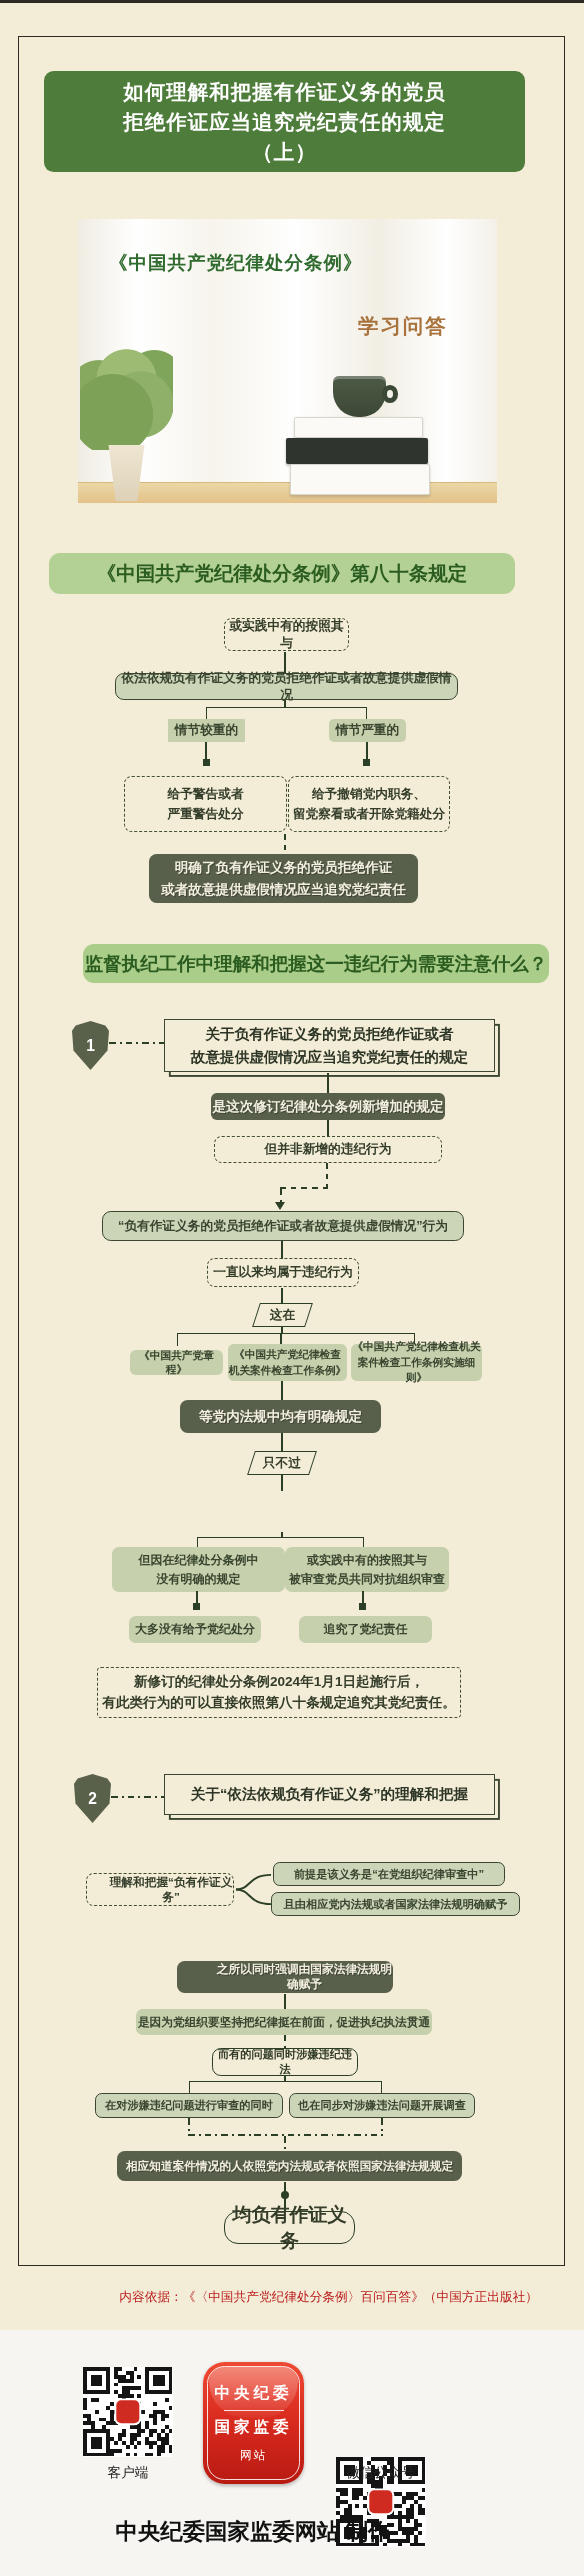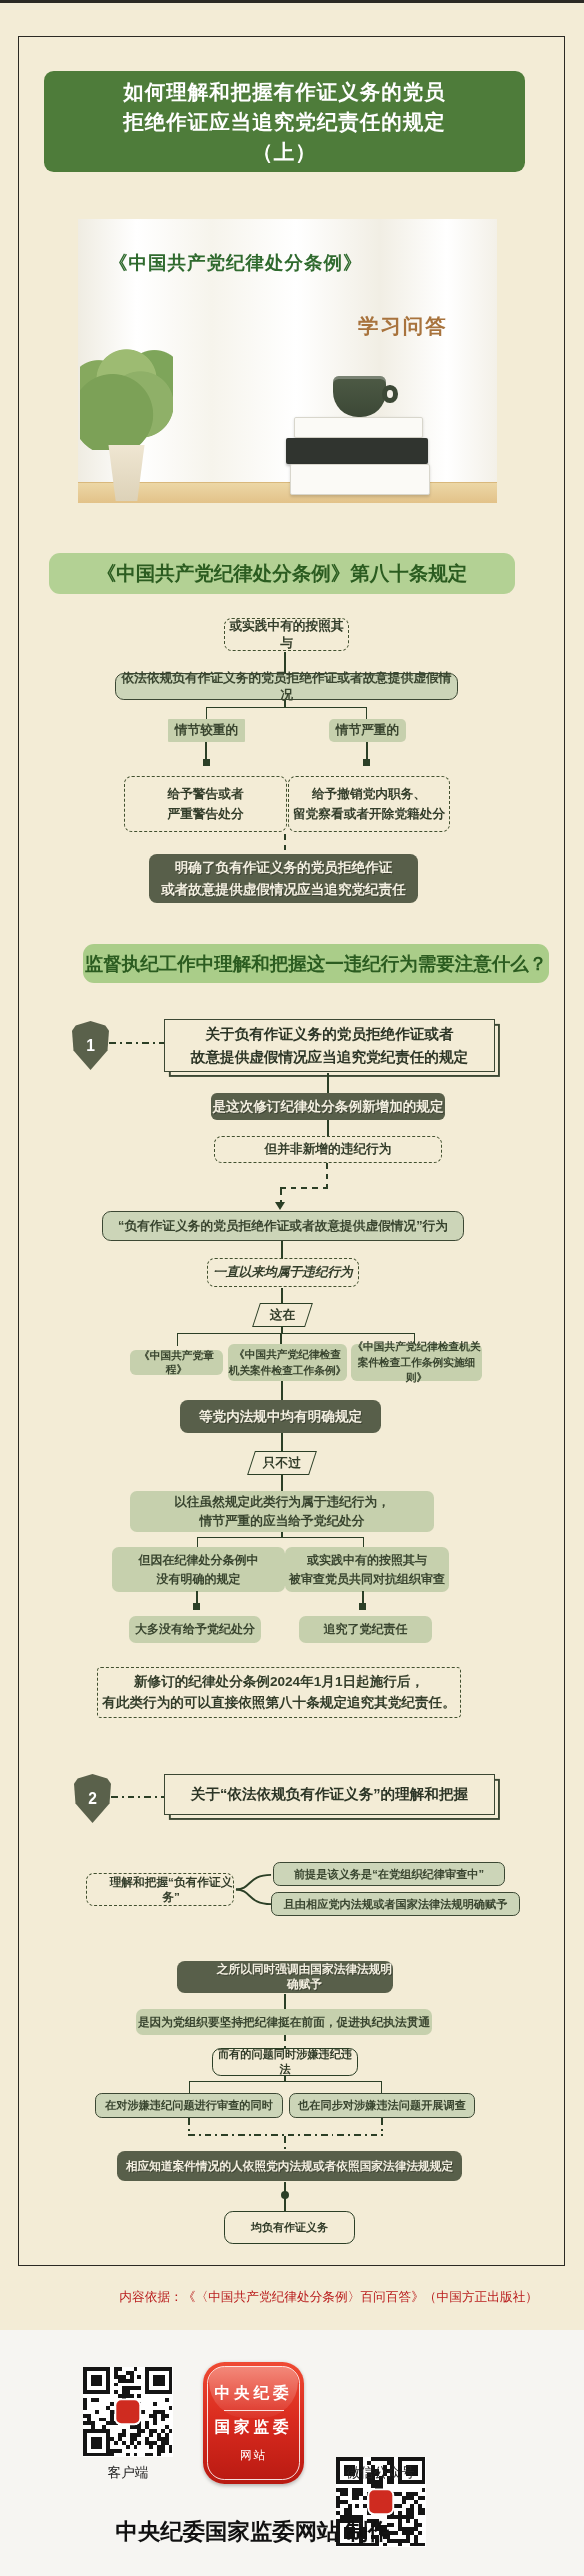--- a/index.html
+++ b/index.html
@@ -128,21 +128,21 @@
   <div class="abs vline" style="left:327px;top:1073px;height:19.5px;"></div>
   <div class="abs darkbox ctr bold" style="left:211px;top:1093px;width:234px;height:27px;font-size:13.6px;border-radius:5.8px;">是这次修订纪律处分条例新增加的规定</div>
   <div class="abs vline" style="left:327px;top:1120px;height:15.6px;"></div>
   <div class="abs dashedbox ctr bold" style="left:214px;top:1136px;width:228px;height:27px;font-size:12.7px;">但并非新增的违纪行为</div>
   <div class="abs vdash" style="left:326px;top:1163px;height:26px;"></div>
   <div class="abs hdash" style="left:280px;top:1187px;width:47px;"></div>
   <div class="abs vdash" style="left:280px;top:1189px;height:14.6px;"></div>
   <div class="abs arrow-down" style="left:275px;top:1202px;"></div>
   <div class="abs fillbox ctr bold" style="left:102px;top:1211px;width:362px;height:30px;font-size:12.7px;">“负有作证义务的党员拒绝作证或者故意提供虚假情况”行为</div>
   <div class="abs vline" style="left:281px;top:1241px;height:17.5px;"></div>
-  <div class="abs dashedbox ctr bold" style="left:207px;top:1258px;width:152px;height:29px;font-size:12.7px;font-style:italic;">一直以来均属于违纪行为</div>
+  <div class="abs dashedbox ctr bold" style="left:207px;top:1258px;width:152px;height:29px;font-size:12.7px;">一直以来均属于违纪行为</div>
   <div class="abs vline" style="left:281px;top:1288px;height:15.6px;"></div>
   <div class="abs para ctr bold" style="left:256px;top:1303px;width:53px;height:24px;font-size:12.7px;">
       <span>这在</span>
     </div>
   <div class="abs vline" style="left:281px;top:1327px;height:6.8px;"></div>
   <div class="abs fork" style="left:177px;top:1333px;width:238px;height:12.7px;"></div>
   <div class="abs vline" style="left:280px;top:1333px;height:12.7px;"></div>
   <div class="abs flatbox ctr bold" style="left:130px;top:1350px;width:93px;height:25px;font-size:10.7px;border-radius:5.8px;">《中国共产党章程》</div>
   <div class="abs flatbox ctr bold" style="left:228px;top:1344px;width:119px;height:37px;font-size:10.7px;line-height:15.6px;border-radius:5.8px;">
     <span>《中国共产党纪律检查</span>
@@ -152,24 +152,20 @@
     <span>《中国共产党纪律检查机关</span>
     <span>案件检查工作条例实施细则》</span>
   </div>
   <div class="abs vline" style="left:281px;top:1381px;height:18.5px;"></div>
   <div class="abs darkbox ctr bold" style="left:180px;top:1400px;width:201px;height:33px;font-size:13.6px;">等党内法规中均有明确规定</div>
   <div class="abs vline" style="left:281px;top:1433px;height:18.5px;"></div>
   <div class="abs para ctr bold" style="left:251px;top:1451px;width:62px;height:24px;font-size:12.7px;">
       <span>只不过</span>
     </div>
   <div class="abs vline" style="left:281px;top:1475px;height:15.6px;"></div>
-  <div class="abs flatbox ctr bold" style="left:130px;top:1491px;width:304px;height:41px;font-size:12.7px;line-height:18.5px;">
-    <span>以往虽然规定此类行为属于违纪行为，</span>
-    <span>情节严重的应当给予党纪处分</span>
-  </div>
   <div class="abs vline" style="left:281px;top:1532px;height:4.9px;"></div>
   <div class="abs fork" style="left:197px;top:1537px;width:167px;height:9.7px;"></div>
   <div class="abs flatbox ctr bold" style="left:112px;top:1547px;width:173px;height:45px;font-size:12px;line-height:18.5px;">
     <span>但因在纪律处分条例中</span>
     <span>没有明确的规定</span>
   </div>
   <div class="abs flatbox ctr bold" style="left:285px;top:1547px;width:164px;height:45px;font-size:12px;line-height:18.5px;">
     <span>或实践中有的按照其与</span>
     <span>被审查党员共同对抗组织审查</span>
   </div>
@@ -205,21 +201,21 @@
   <div class="abs fork" style="left:189px;top:2081px;width:193px;height:11.7px;"></div>
   <div class="abs fillbox ctr bold" style="left:95px;top:2093px;width:188px;height:25px;font-size:11.2px;border-radius:6.8px;">在对涉嫌违纪问题进行审查的同时</div>
   <div class="abs fillbox ctr bold" style="left:289px;top:2093px;width:186px;height:25px;font-size:11.2px;border-radius:6.8px;">也在同步对涉嫌违法问题开展调查</div>
   <div class="abs vdashdot" style="left:188px;top:2118px;height:17.5px;"></div>
   <div class="abs vdashdot" style="left:381px;top:2118px;height:17.5px;"></div>
   <div class="abs hdashdot" style="left:188px;top:2134px;width:195px;"></div>
   <div class="abs vdashdot" style="left:284px;top:2136px;height:15.6px;"></div>
   <div class="abs darkbox ctr bold" style="left:117px;top:2151px;width:345px;height:30px;font-size:11.7px;">相应知道案件情况的人依照党内法规或者依照国家法律法规规定</div>
   <div class="abs vline" style="left:284px;top:2182px;height:29px;"></div>
   <div class="abs dot" style="left:281px;top:2191px;"></div>
-  <div class="abs outlinebox ctr bold" style="left:224px;top:2211px;width:131px;height:33px;font-size:11px;">均负有作证义务</div>
+  <div class="abs outlinebox ctr bold" style="left:224px;top:2211px;width:131px;height:33px;font-size:19px;border-radius:14px;">均负有作证义务</div>
 
   <div class="abs credit" style="right:46px;top:2289px;font-size:12.7px;">内容依据：《〈中国共产党纪律处分条例〉百问百答》（中国方正出版社）</div>
 
   <div class="abs footer" style="left:0;top:2330px;width:584px;height:246px;">
     <div class="abs qr" style="left:83px;top:37px;width:90px;height:90px;">
         <div class="b"></div>
         <div class="b"></div>
         <div class="b"></div>
         <div class="b"></div>
         <div class="b"></div>

